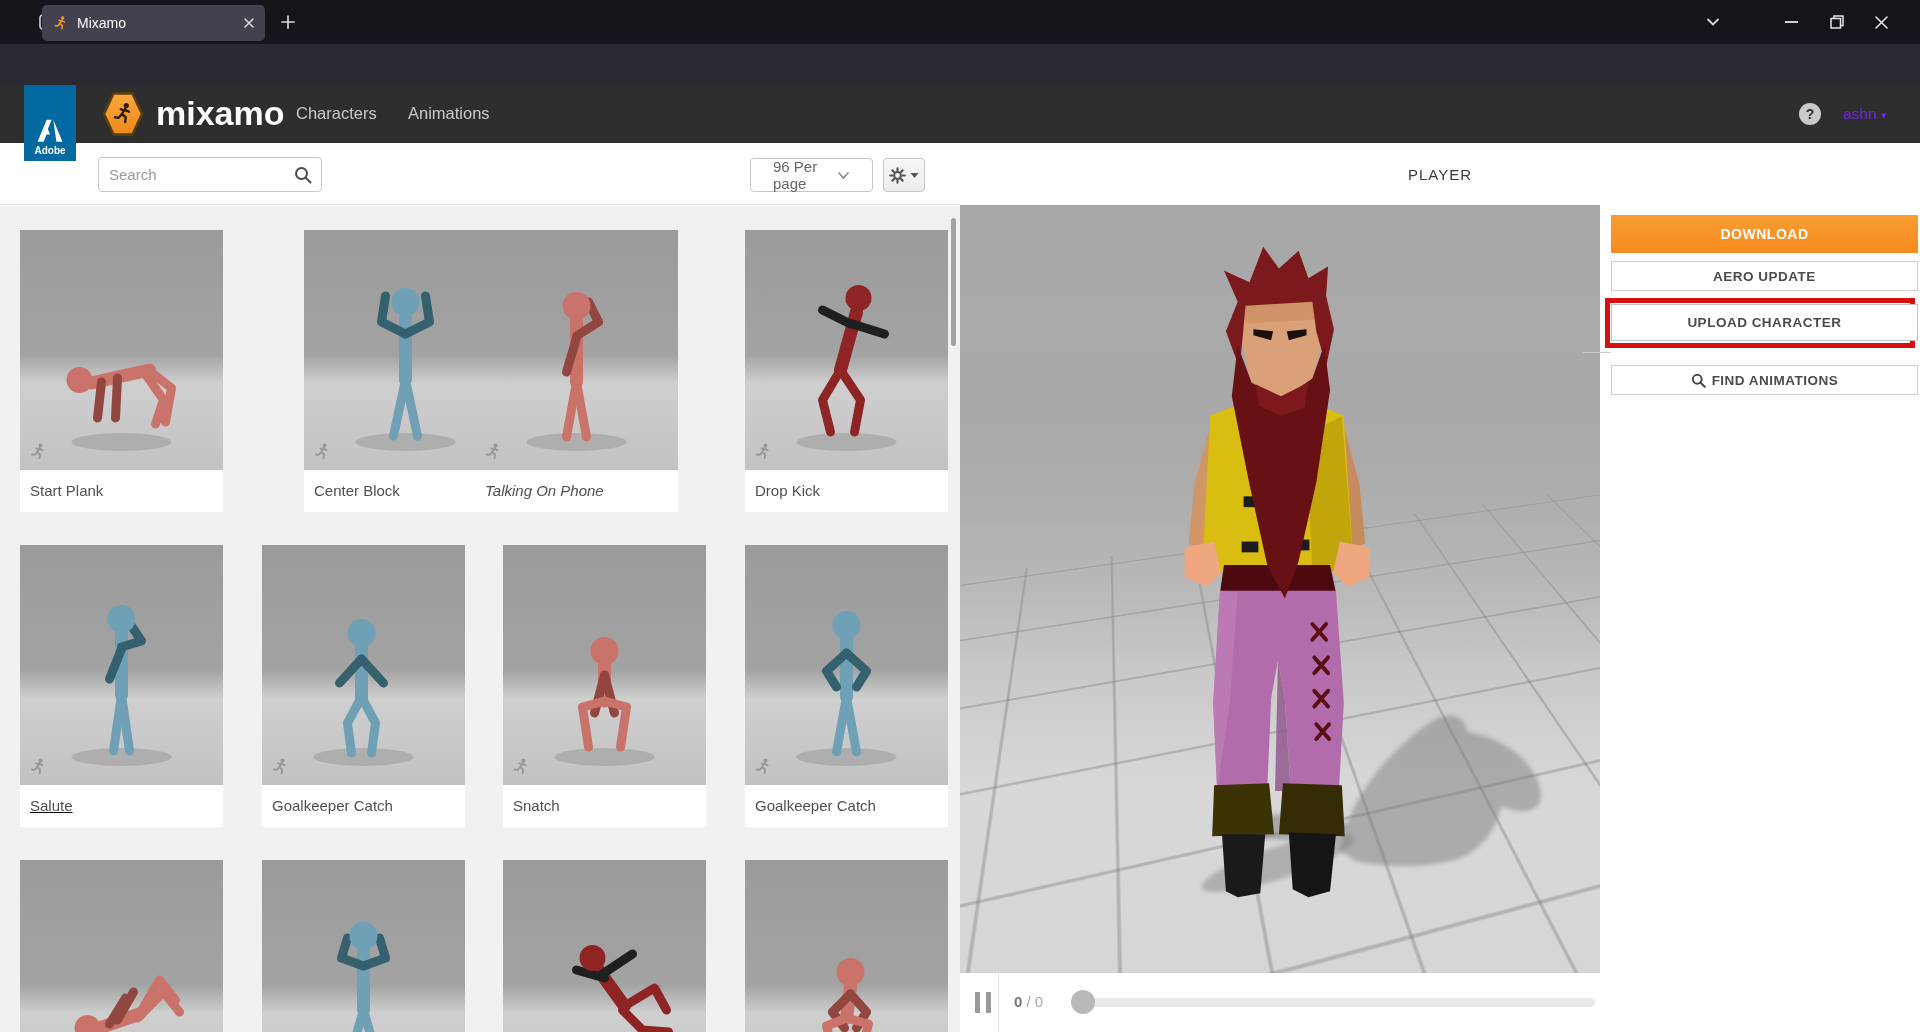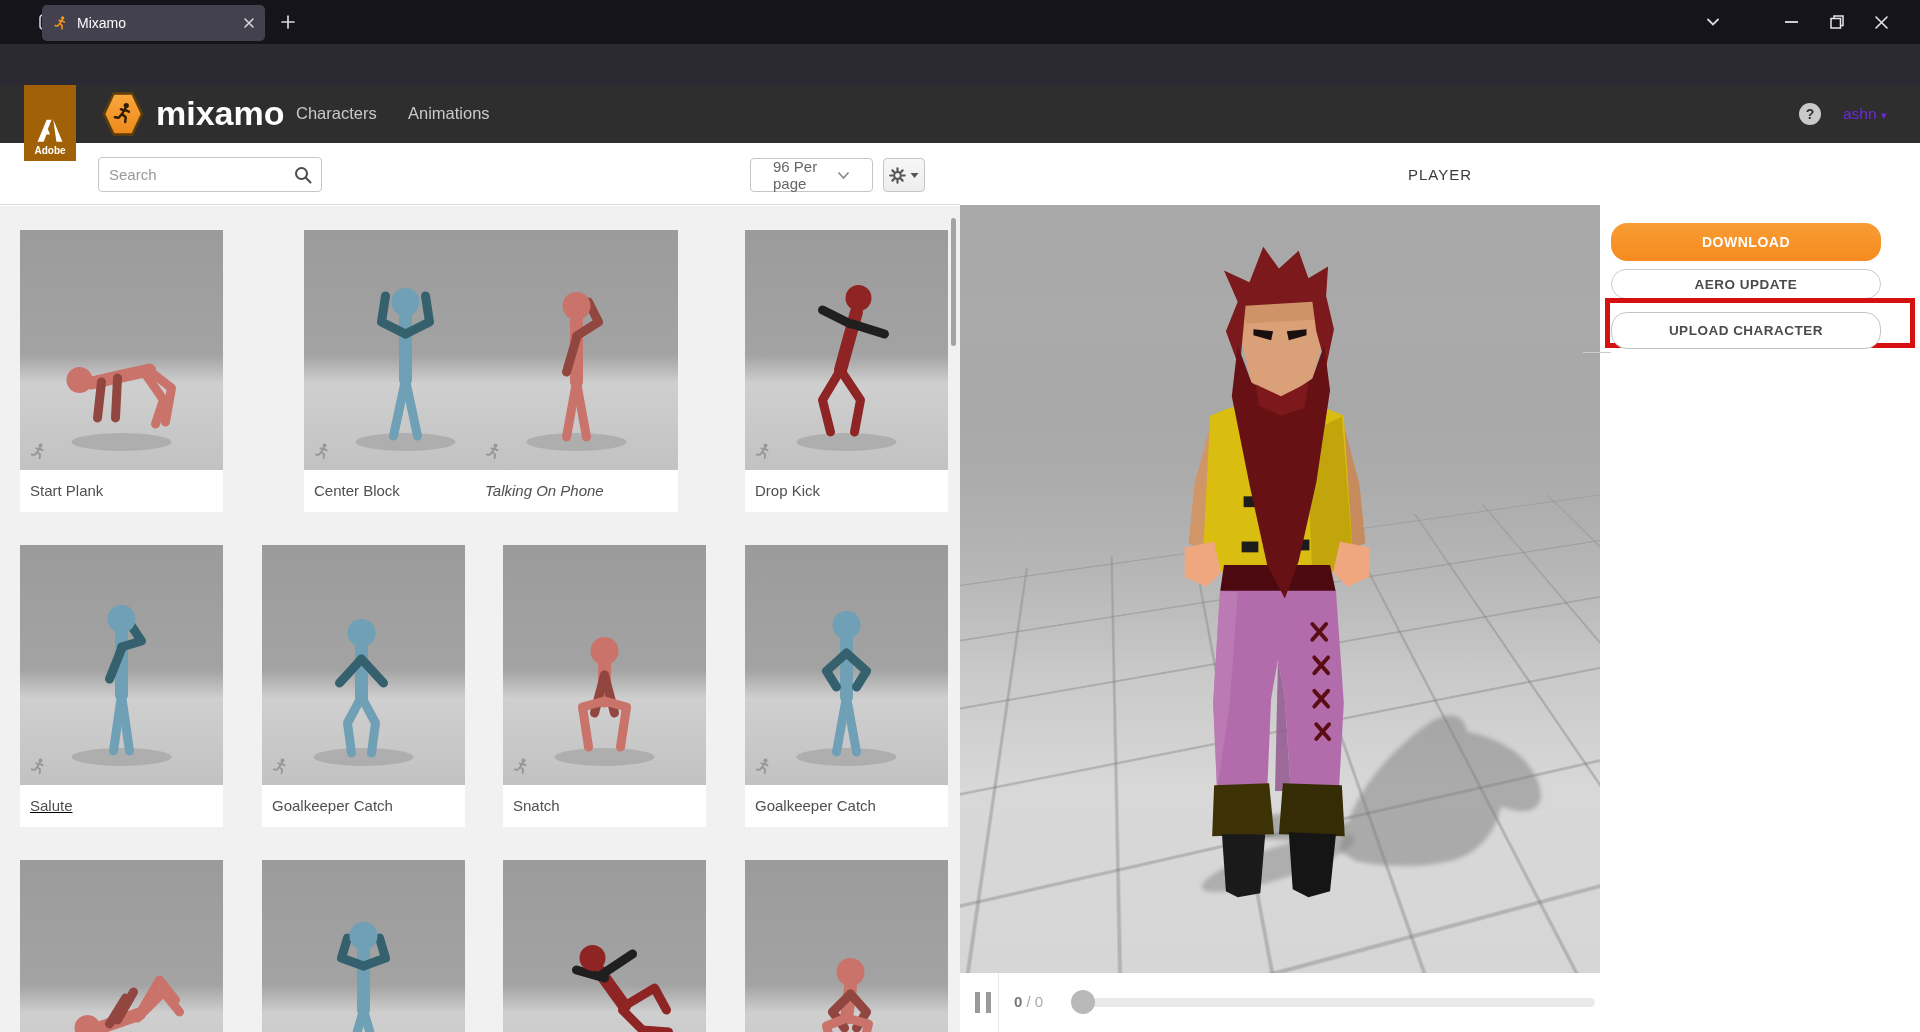--- a/index.html
+++ b/index.html
@@ -22,21 +22,21 @@
     color:#fbfbfe; font-size:12.5px; display:flex; align-items:center; justify-content:center; }
   .m-circle { left:1722px; top:53px; width:23px; height:23px; border-radius:50%; background:#f5f5f5;
     color:#17171c; font-weight:bold; font-size:13px; display:flex; align-items:center; justify-content:center;}
   .wapp { left:1795px; top:53px; width:23px; height:23px; border-radius:5px; background:#7a1c28;
     color:#fff; font-weight:bold; font-size:14px; display:flex; align-items:center; justify-content:center;}
   .wapp-badge { left:1810px; top:46px; min-width:16px; height:13px; border-radius:3px; background:#82827f;
     color:#fff; font-size:10px; font-weight:bold; display:flex; align-items:center; justify-content:center; padding:0 3px;}
 
   
   #siteheader { left:0; top:85px; width:1920px; height:58px; background:#2f2e2e; }
-  .adobe { left:24px; top:85px; width:52px; height:76px; background:#a16207; z-index:5;
+  .adobe { left:24px; top:85px; width:52px; height:76px; background:#0369a1; z-index:5;
     display:flex; flex-direction:column; align-items:center; justify-content:flex-end; padding-bottom:5px;}
   .adobe-label { color:#fff; font-size:10px; font-weight:600; margin-top:2px; }
   .hexa { left:102px; top:91px; width:42px; height:46px;
     clip-path:polygon(26% 2%, 74% 2%, 99% 50%, 74% 98%, 26% 98%, 1% 50%); background:#593e0c; }
   .hexa-in { left:3px; top:3px; width:36px; height:40px;
     clip-path:polygon(26% 2%, 74% 2%, 99% 50%, 74% 98%, 26% 98%, 1% 50%);
     background:linear-gradient(180deg,#f9a63c,#ee8a1b); display:flex; align-items:center; justify-content:center;}
   .wordmark { left:156px; top:94px; color:#fdfdfd; font-size:34px; font-weight:600; letter-spacing:0px; }
   .nav-link { top:104px; color:#c9c9c9; font-size:16.5px; cursor:pointer; }
   .help-circle { left:1799px; top:103px; width:22px; height:22px; border-radius:50%; background:#c9c9c9;
@@ -79,23 +79,23 @@
   #player-bar { left:960px; top:973px; width:640px; height:59px; background:#fff; }
   .pause { left:975px; top:992px; width:16px; height:21px; cursor:pointer; }
   .pause div { position:absolute; top:0; width:5px; height:21px; background:#9a9a9a; }
   .bar-divider { left:998px; top:973px; width:1px; height:59px; background:#e6e6e6; }
   .frames { left:1014px; top:993px; font-size:15px; color:#aaa; }
   .frames b { color:#777; font-weight:bold; }
   .track { left:1075px; top:998px; width:520px; height:9px; border-radius:5px; background:#e9e9e9; }
   .knob { top:-8px; width:24px; height:24px; border-radius:50%; background:#b9b9b9; position:absolute; cursor:pointer;}
 
   #sidebar { left:1600px; top:205px; width:320px; height:827px; background:#fff; }
-  .sbtn { position:absolute; left:11px; width:270px; height:30px; border:1px solid #ccc; border-radius:16px;
+  .sbtn { position:absolute; left:11px; width:307px; height:30px; border:1px solid #ccc; border-radius:0;
     background:#fff; font-size:13.5px; font-weight:bold; color:#4b4b4b; letter-spacing:.5px;
-    display:flex; align-items:center; justify-content:center; cursor:pointer; font-family:inherit; gap:6px;margin-top:8px;}
+    display:flex; align-items:center; justify-content:center; cursor:pointer; font-family:inherit; gap:6px;}
   .dl { top:10px; height:38px; background:linear-gradient(#f89c33,#f68b20); border:none; color:#fff;
     font-size:14px; }
   .aero { top:56px; }
   .upl { top:99px; height:37px; border-color:#c4c4c4; }
   .red-box { left:5px; top:93px; width:310px; height:50px; border:5px solid #d60f0f; }
   .find { top:160px; }
   .divider-seg { left:1583px; top:352px; width:28px; height:1px; background:#ccc; }
 
   svg { display:block; }
 </style>
@@ -555,14 +555,21 @@
 <span class="abs frames"><b>0</b><span> / </span><span>0</span></span>
 <div class="abs track">
   <div class="knob" style="left: -4px;"></div>
 </div>
 
 <div id="sidebar" class="abs">
   <button class="sbtn dl">DOWNLOAD</button>
   <button class="sbtn aero">AERO UPDATE</button>
   <div class="abs red-box"></div>
   <button class="sbtn upl">UPLOAD CHARACTER</button>
+  <button class="sbtn find">
+    <svg width="15" height="15" viewBox="0 0 18 18">
+        <circle cx="7.5" cy="7.5" r="5.3" fill="none" stroke="#4b4b4b" stroke-width="2.4"></circle>
+        <path d="M11.6,11.6 L16.5,16.5" stroke="#4b4b4b" stroke-width="2.6" stroke-linecap="round"></path>
+      </svg>
+    <span>FIND ANIMATIONS</span>
+  </button>
 </div>
 <div class="abs divider-seg"></div>
 
 </body></html>

